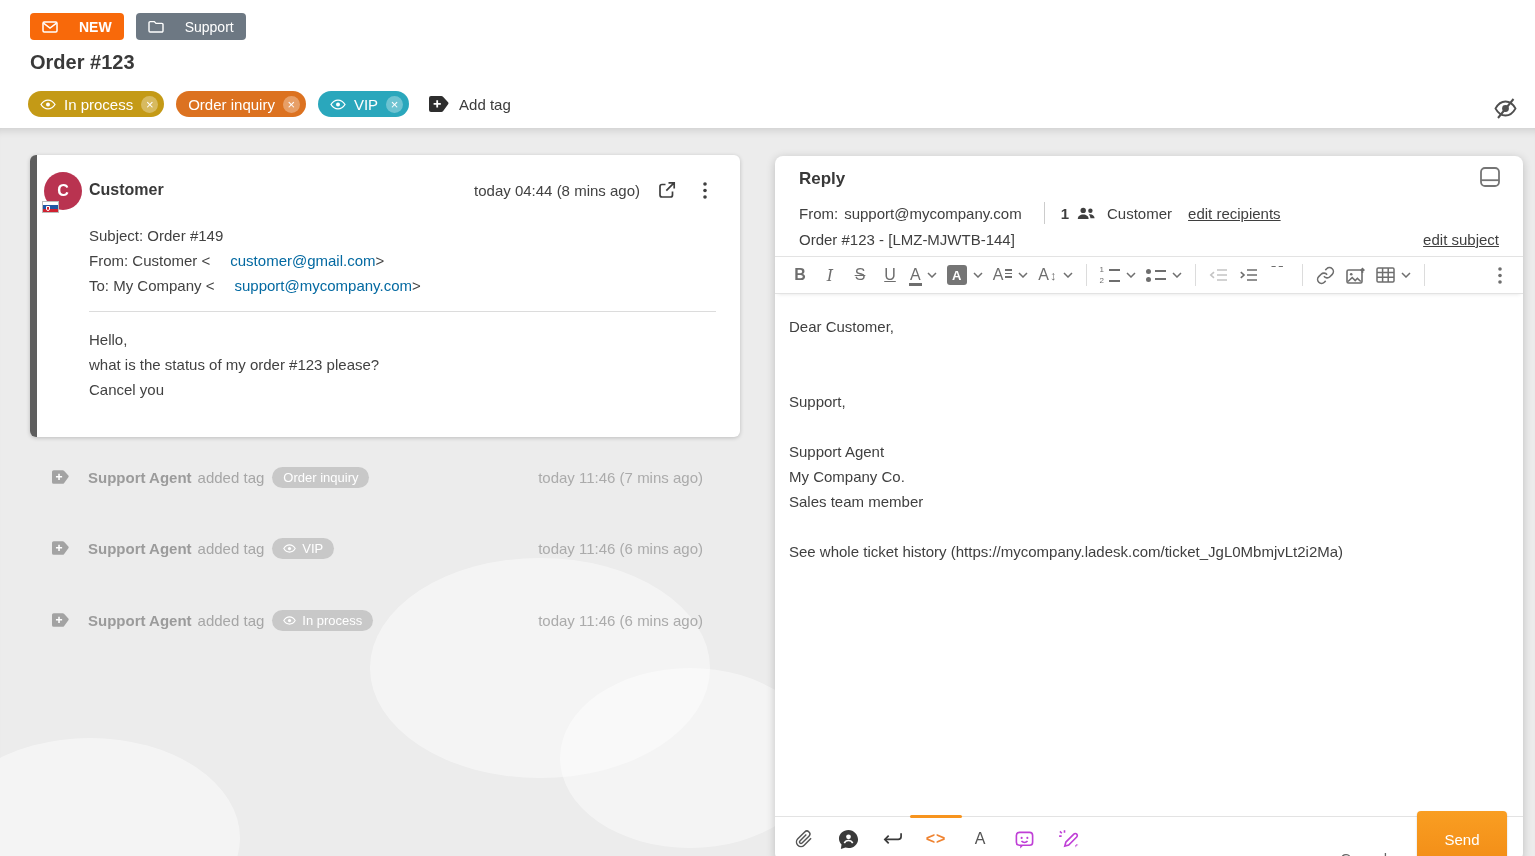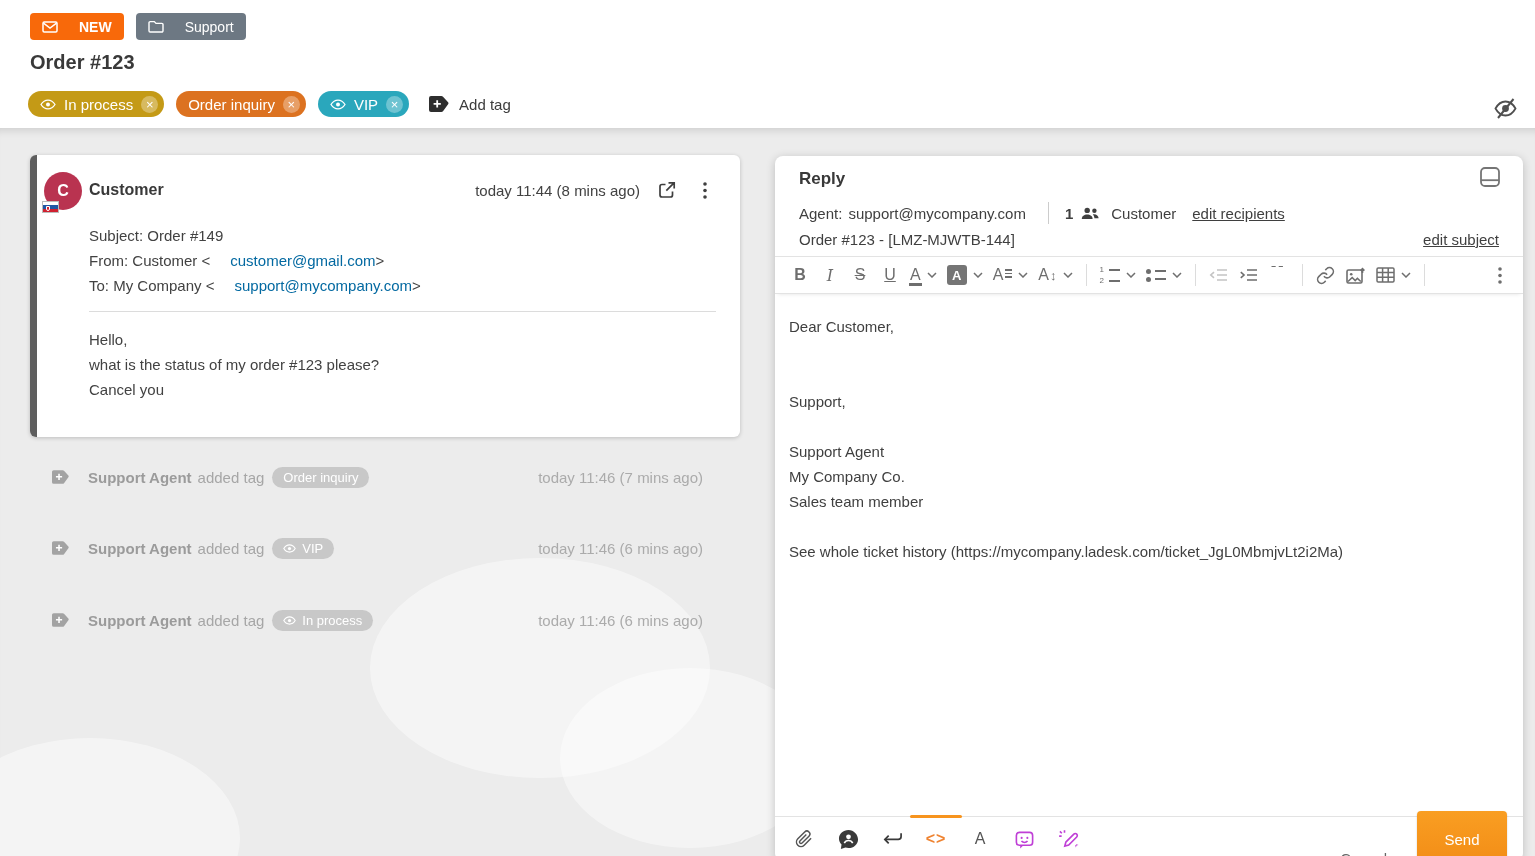--- a/index.html
+++ b/index.html
@@ -202,21 +202,21 @@
             <i></i>
             <i class="fb"></i>
             <i class="fr"></i>
             <b></b>
           </span>
       </div>
       <div class="msg-inner">
         <div class="msg-head">
           <span class="msg-author">Customer</span>
           <span class="msg-head-right">
-            <span class="msg-time">today 11:44 (8 mins ago)</span>
+            <span class="msg-time">today 04:44 (8 mins ago)</span>
             <span class="ic-btn">
               <svg width="18" height="18" viewBox="0 0 18 18" fill="none" stroke="currentColor" stroke-width="1.7">
                   <path d="M7.5 3.5H4A2 2 0 0 0 2 5.5V14a2 2 0 0 0 2 2h8.5a2 2 0 0 0 2-2v-3.5"></path>
                   <path d="M10.5 1.8h5.7v5.7M15.8 2.2 8.3 9.7"></path>
                 </svg>
             </span>
             <span class="ic-btn">
               <svg width="4" height="17" viewBox="0 0 4 17" fill="currentColor">
                   <circle cx="2" cy="2" r="1.8"></circle>
                   <circle cx="2" cy="8.5" r="1.8"></circle>
@@ -299,21 +299,21 @@
     <section class="reply-card">
       <div class="reply-head">
         <div class="reply-title">Reply</div>
         <span class="dock-btn">
           <svg width="22" height="22" viewBox="0 0 22 22" fill="none" stroke="#757575" stroke-width="1.8">
               <rect x="2" y="2" width="18" height="18" rx="4"></rect>
               <path d="M2 14.2h18"></path>
             </svg>
         </span>
         <div class="from-row">
-          <span>Agent:</span>
+          <span>From:</span>
           <span class="email">support@mycompany.com</span>
           <span class="vdiv"></span>
           <span class="rcount">1</span>
           <span class="ppl">
             <svg width="18" height="13" viewBox="0 0 18 13" fill="currentColor">
                 <circle cx="6.2" cy="3.4" r="2.7"></circle>
                 <path d="M.8 12c0-2.8 2.4-4.4 5.4-4.4s5.4 1.6 5.4 4.4Z"></path>
                 <circle cx="13.4" cy="3.7" r="2.2"></circle>
                 <path d="M13 7.2c2.6.1 4.6 1.6 4.6 4h-4.2c0-1.6-.6-2.9-1.6-3.8.4-.1.8-.2 1.2-.2Z"></path>
               </svg>

